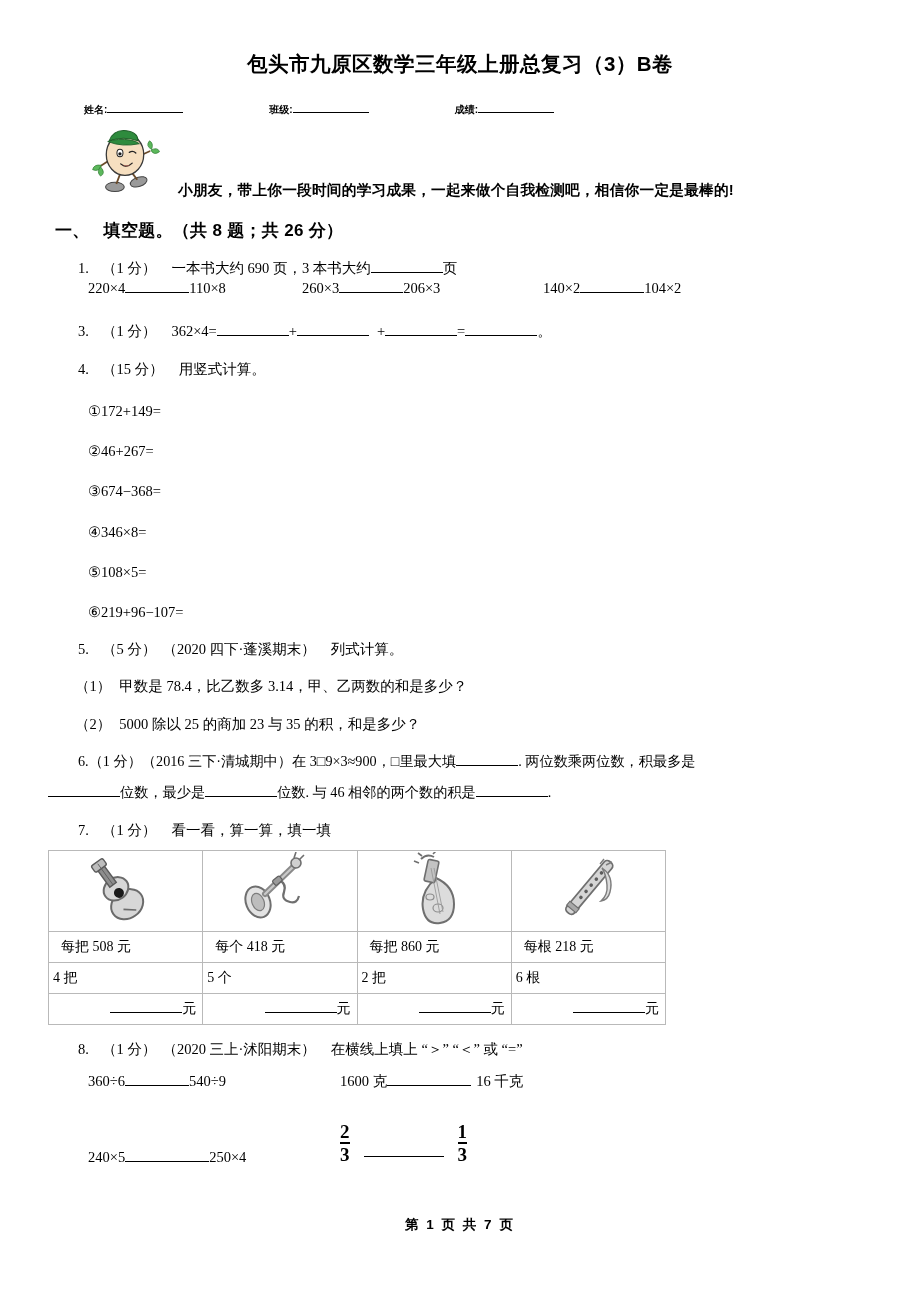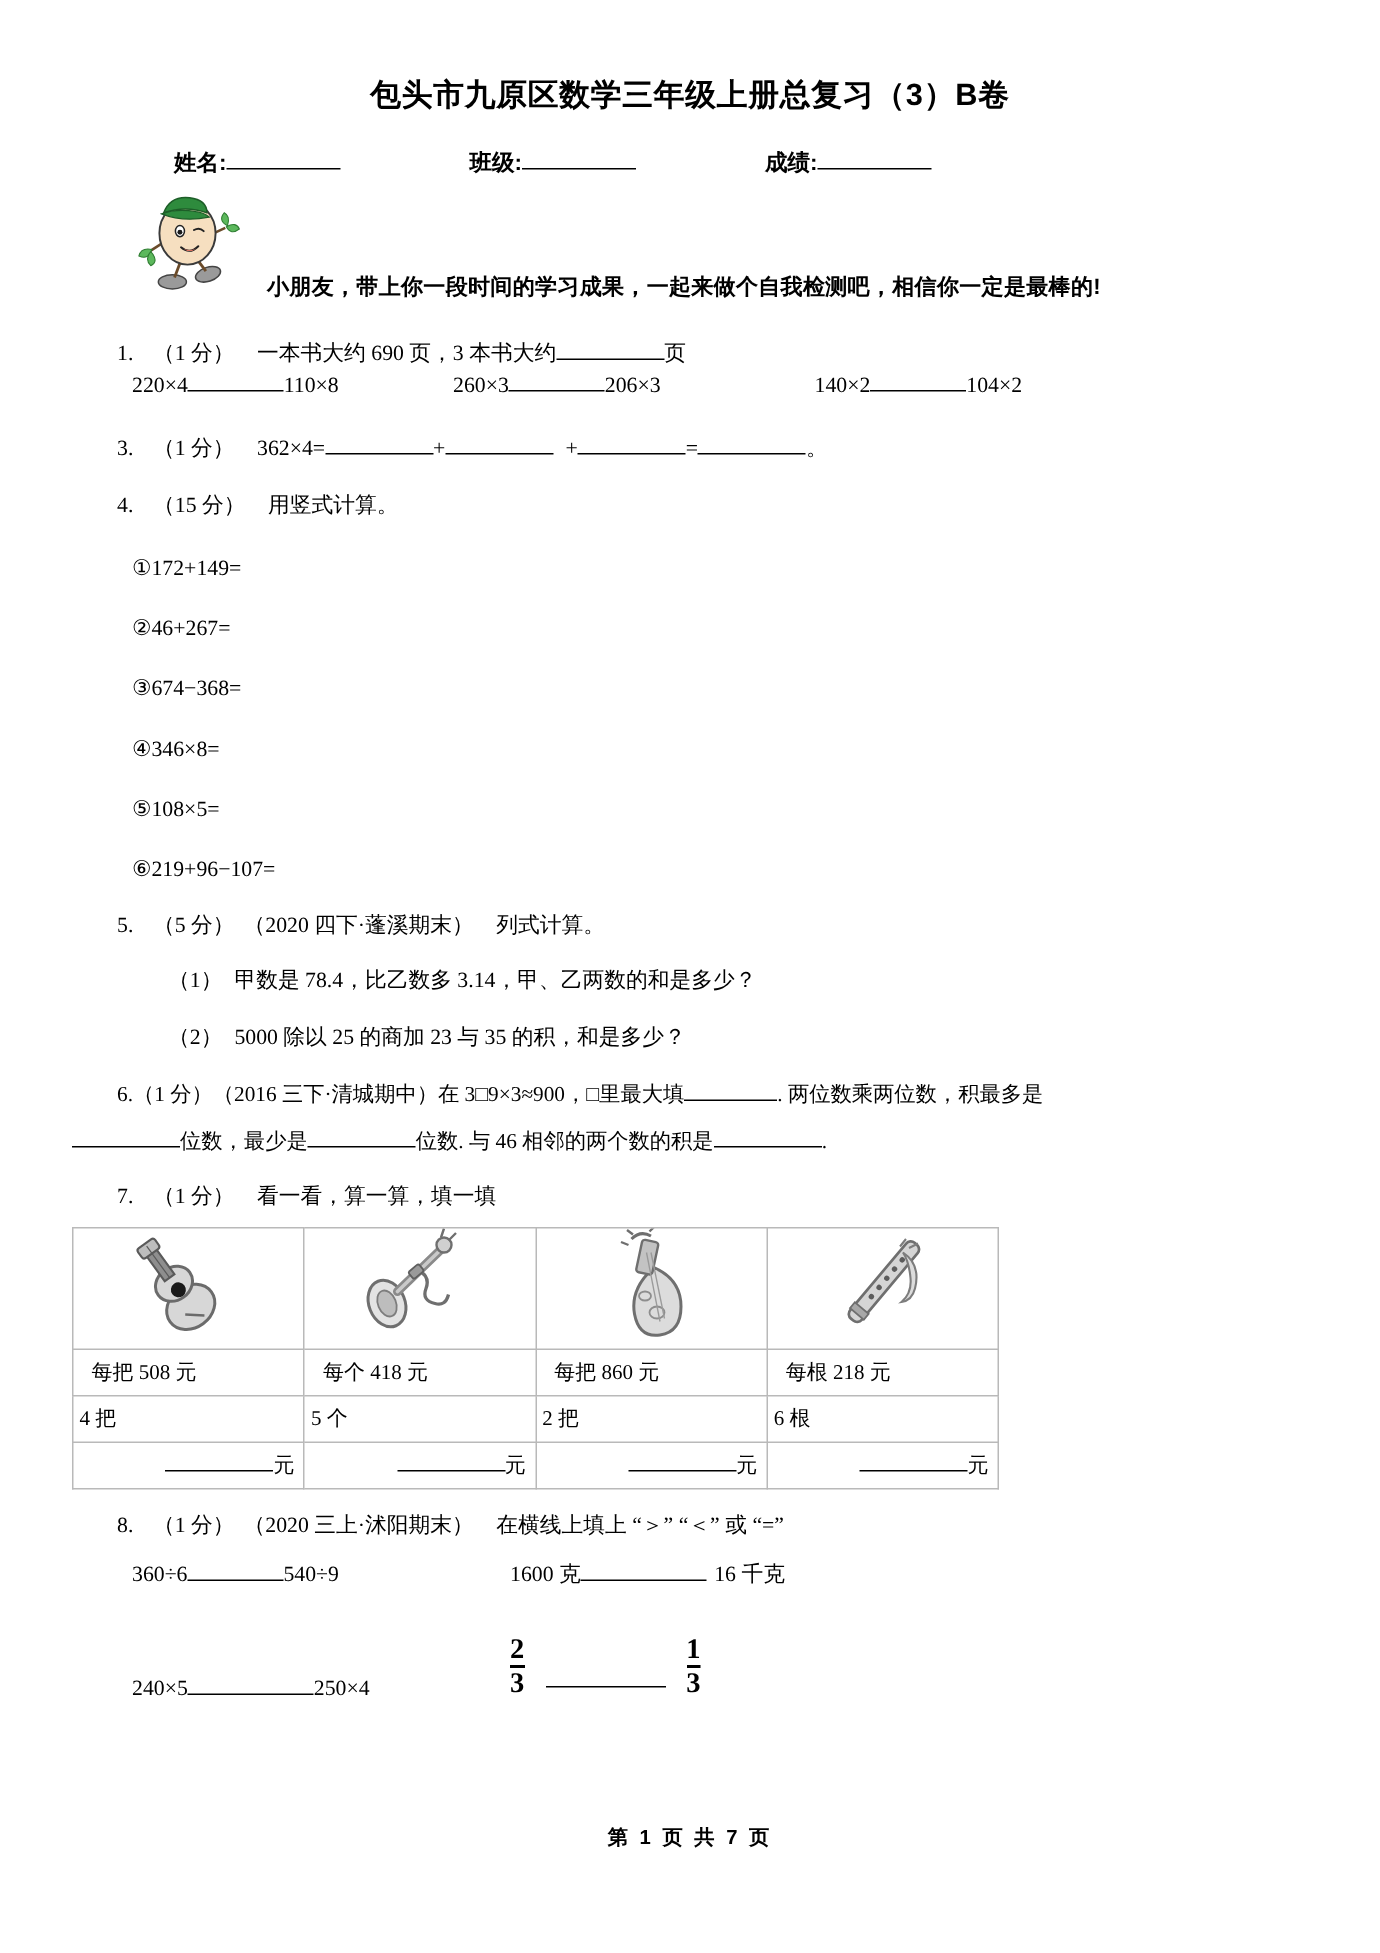--- a/index.html
+++ b/index.html
@@ -32,24 +32,24 @@
     letter-spacing: 0.5px;
     margin: 0;
     padding-top: 52px;
     line-height: 1.2;
   }
 
   
   .idline {
     display: flex;
     justify-content: flex-start;
-    font-size: 15px;
+    font-size: 10px;
     font-weight: bold;
     font-family: "Liberation Sans", "DejaVu Sans", sans-serif;
-    padding-left: 116px;
+    padding-left: 84px;
     margin-top: 22px;
   }
   .idline .field {
     white-space: nowrap;
   }
   .idline .field + .field { margin-left: 86px; }
   .blank-u {
     display: inline-block;
     border-bottom: 1.4px solid #000;
     vertical-align: baseline;
@@ -98,21 +98,21 @@
     line-height: 1.5;
     white-space: nowrap;
   }
   .q .num { display: inline-block; min-width: 20px; }
   .q .pts { margin-left: 4px; }
   .q .src { margin-left: 6px; }
   .q .body { margin-left: 15px; }
 
   .subq {
     font-size: 14.5px;
-    margin-left: 112px;
+    margin-left: 75px;
     margin-top: 16px;
     line-height: 1.5;
     white-space: nowrap;
   }
   .subq .sn { margin-right: 8px; }
 
   .vert-item {
     font-size: 14.5px;
     margin-left: 88px;
     margin-top: 20px;
@@ -259,20 +259,23 @@
       <ellipse cx="43" cy="39" rx="4.2" ry="5.2" fill="#fff" stroke="#222" stroke-width="1.4"></ellipse>
       <circle cx="43" cy="40" r="2.3" fill="#1a1a1a"></circle>
       <path d="M56 38 q5 -3 9 1" stroke="#222" stroke-width="1.8" fill="none" stroke-linecap="round"></path>
 
       <path d="M44 54 q8 7 16 -1" stroke="#222" stroke-width="1.8" fill="none" stroke-linecap="round"></path>
       <path d="M46 55 q6 5 12 0 q-6 3 -12 0 z" fill="#d9705f"></path>
     </svg>
     <div class="intro-text">小朋友，带上你一段时间的学习成果，一起来做个自我检测吧，相信你一定是最棒的!</div>
   </div>
 
+  <div class="section-head">
+    <span class="sec-num">一、</span><span>填空题。</span><span>（共 8 题；共 26 分）</span>
+  </div>
 
   <div class="q">
     <span class="num">1.</span><span class="pts">（1 分）</span><span class="body">一本书大约 690 页，3 本书大约</span><span class="blank-u bl-med"></span><span>页</span>
   </div>
 
 
 
   <div class="cmp-row">
     <span class="cmp-cell cmp-c1"><span>220×4</span><span class="blank-u bl-cmp"></span><span>110×8</span></span>
     <span class="cmp-cell cmp-c2"><span>260×3</span><span class="blank-u bl-cmp"></span><span>206×3</span></span>

